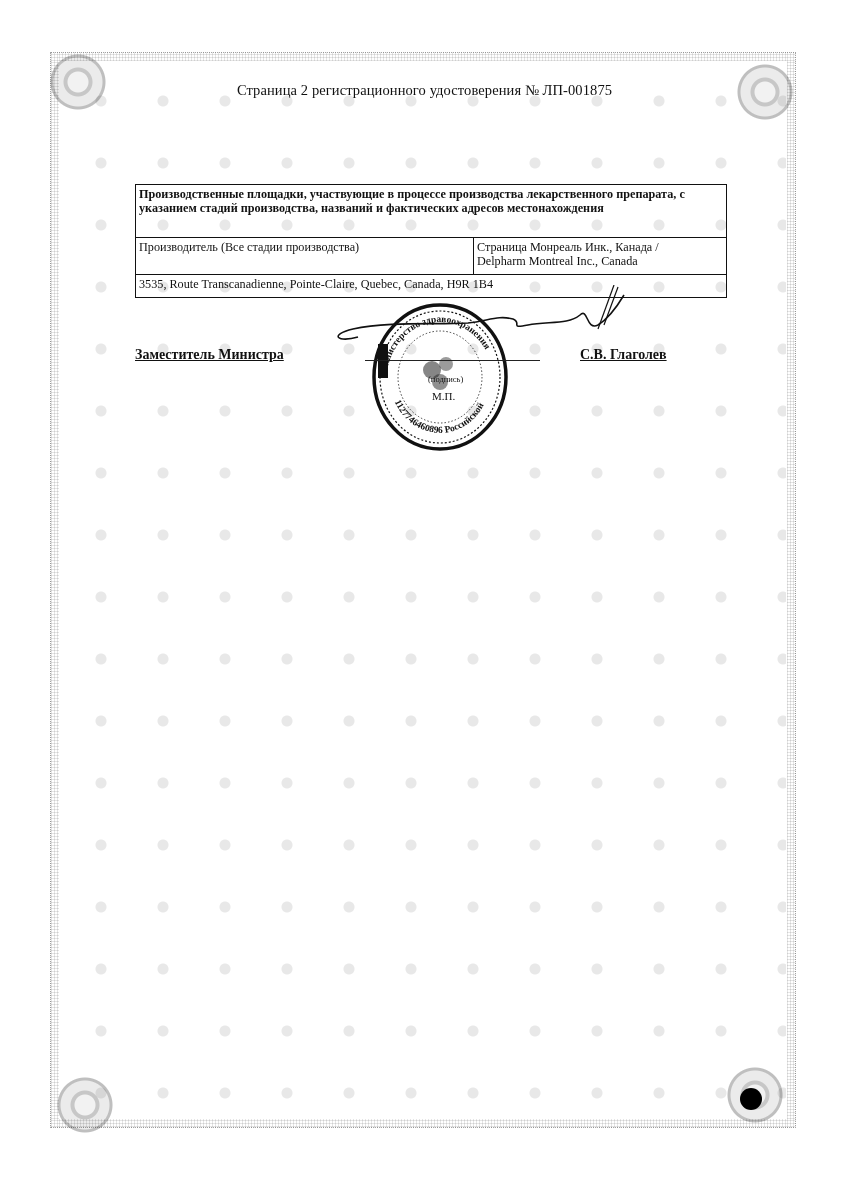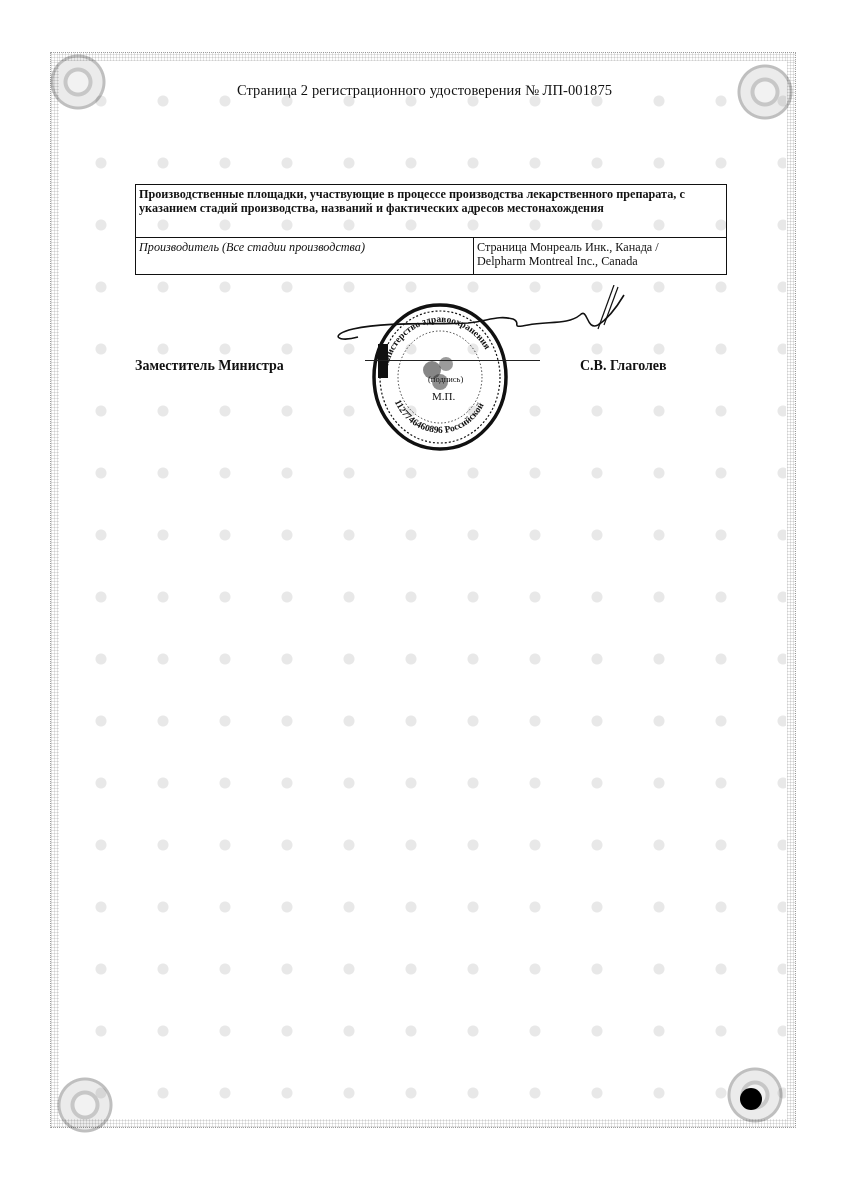--- a/index.html
+++ b/index.html
@@ -106,33 +106,33 @@
       border: 1.5px solid #111;
       padding: 2px 4px 2px 3px;
       vertical-align: top;
       background: transparent;
     }
     .sites .hdr {
       font-weight: bold;
       height: 48px;
     }
     .sites .role {
-      font-style: italic;
       width: 330px;
       height: 32px;
     }
     .sites .addr {
       height: 18px;
     }
 
     .signature-row {
       position: absolute;
-      top: 358px;
+      top: 347px;
       font-size: 14px;
       font-weight: bold;
+      text-decoration: underline;
     }
     .sig-left { left: 135px; }
     .sig-right { left: 580px; }
     .sig-line {
       position: absolute;
       left: 365px;
       top: 360px;
       width: 175px;
       border-top: 1.5px solid #222;
     }
@@ -171,20 +171,23 @@
   <tbody>
       <tr>
     <td class="hdr" colspan="2">Производственные площадки, участвующие в процессе производства лекарственного препарата, с указанием стадий производства, названий и фактических адресов местонахождения</td>
   </tr>
   <tr>
     <td class="role">Производитель (Все стадии производства)</td>
     <td>
       <div>Страница Монреаль Инк., Канада /</div>
       <div>Delpharm Montreal Inc., Canada</div>
     </td>
+  </tr>
+  <tr>
+    <td class="addr" colspan="2">3535, Route Transcanadienne, Pointe-Claire, Quebec, Canada, H9R 1B4</td>
   </tr>
 </tbody>
   </table>
 
 <svg class="stamp" viewBox="0 0 140 150">
   <ellipse cx="70" cy="75" rx="66" ry="72" fill="none" stroke="#111" stroke-width="3.5"></ellipse>
   <ellipse cx="70" cy="75" rx="60" ry="66" fill="none" stroke="#111" stroke-width="1.2" stroke-dasharray="2 2"></ellipse>
   <ellipse cx="70" cy="75" rx="42" ry="46" fill="none" stroke="#111" stroke-width="0.8" stroke-dasharray="1.5 2"></ellipse>
   <defs>
     <path id="arcOuter" d="M 16 80 A 54 60 0 1 1 124 80"></path>

